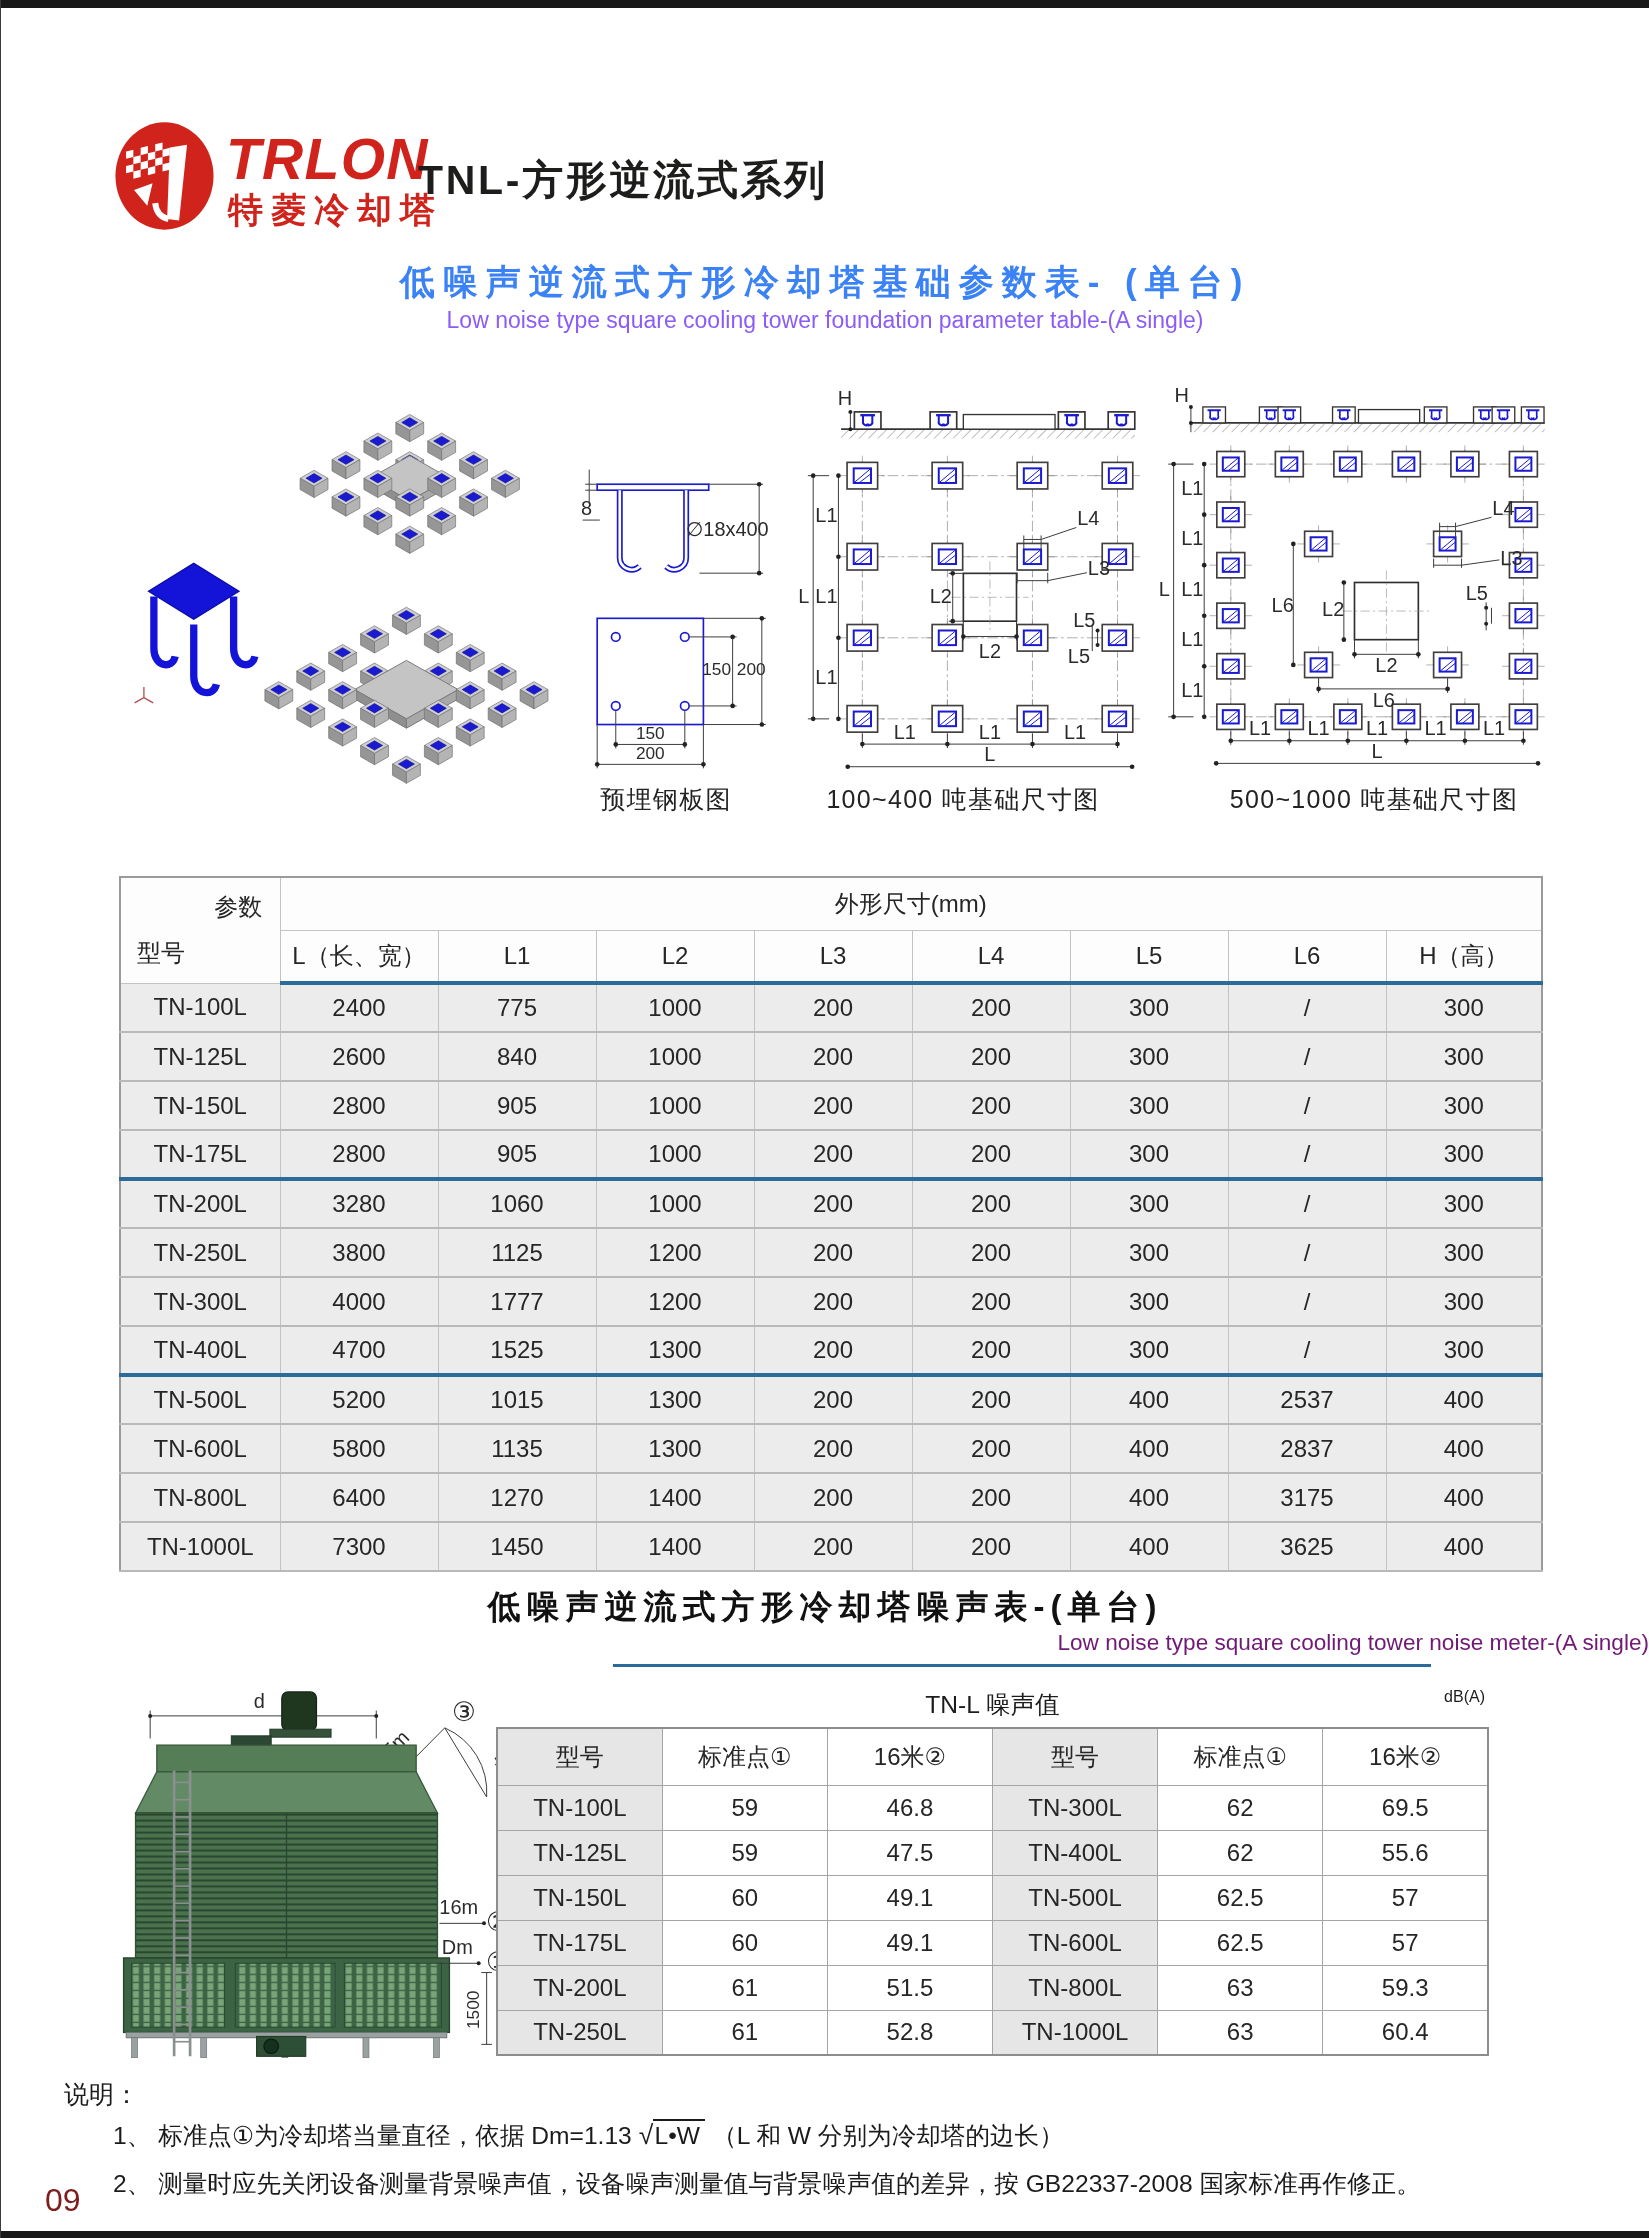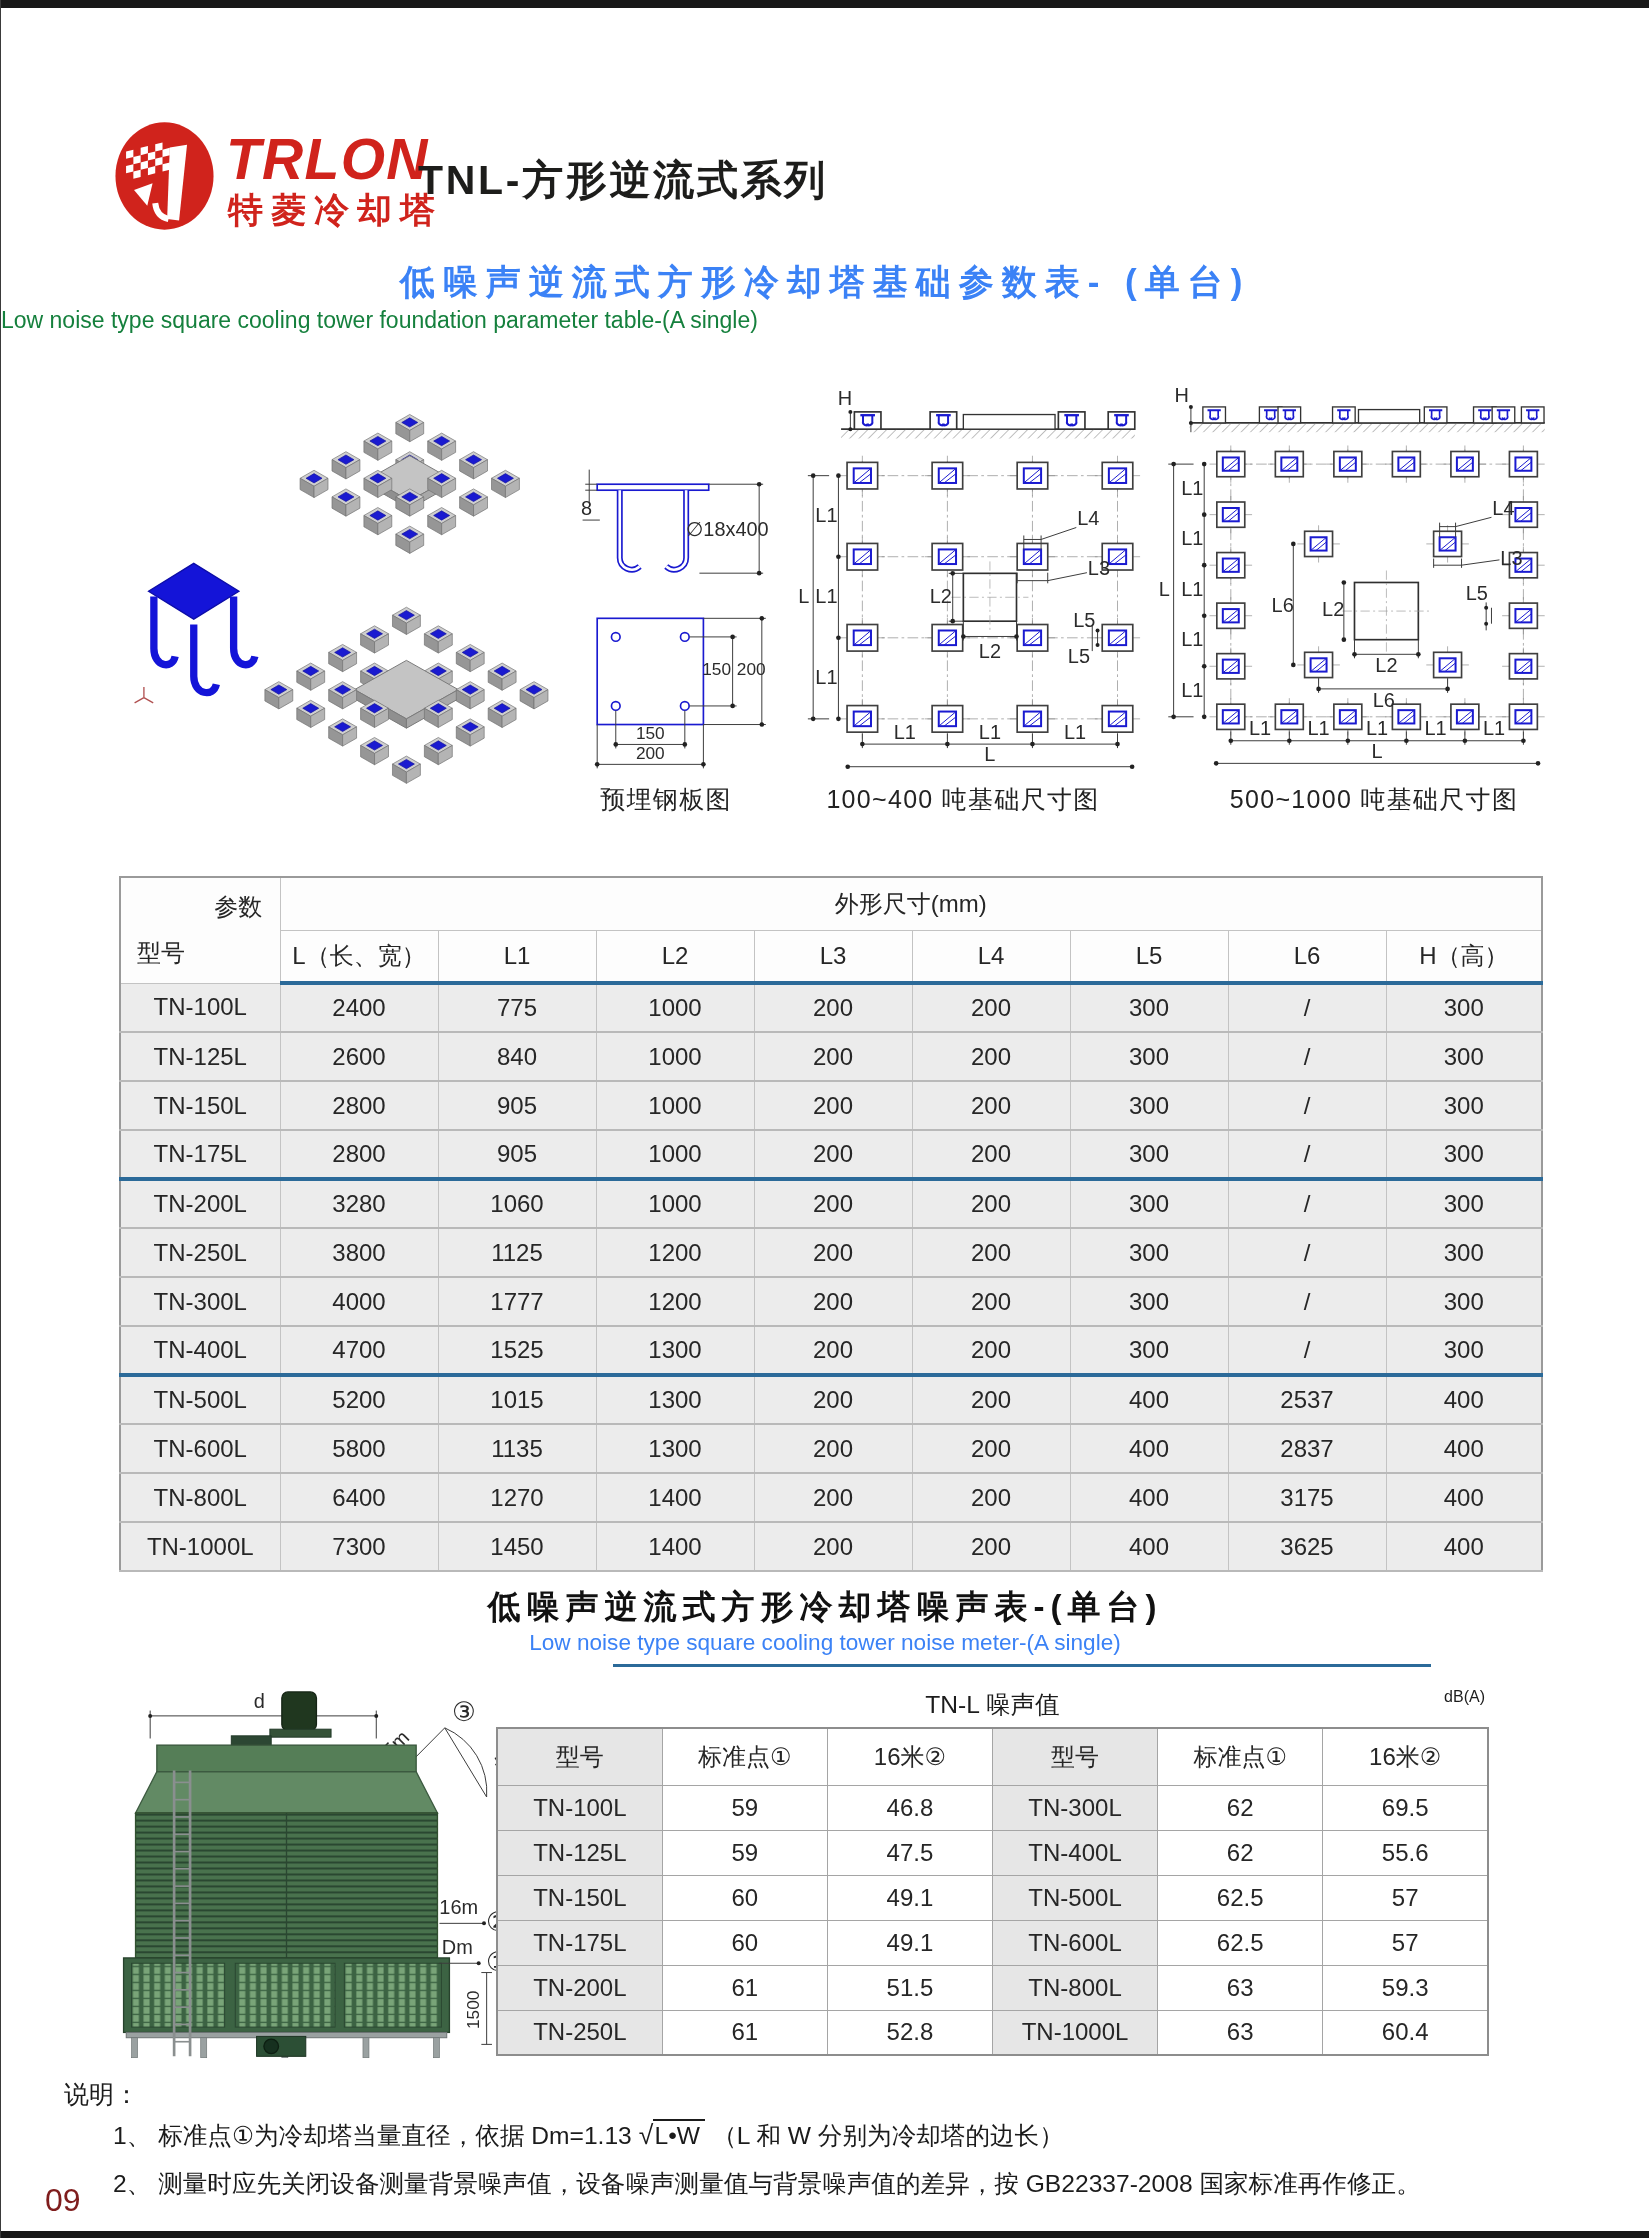--- a/index.html
+++ b/index.html
@@ -13,23 +13,23 @@
   .bar.top{top:0;} .bar.bottom{bottom:0;}
 
   
   .logo-svg{position:absolute;left:113px;top:121px;}
   .brand-en{position:absolute;left:225px;top:126px;font-size:57px;font-weight:bold;font-style:italic;color:#d0231c;letter-spacing:1.3px;}
   .brand-cn{position:absolute;left:227px;top:187px;font-size:35px;font-weight:bold;color:#d0231c;letter-spacing:8px;}
   .series-title{position:absolute;left:417px;top:153px;font-size:41px;font-weight:bold;color:#1d1d1b;letter-spacing:2.7px;}
 
   
   .t1-cn{position:absolute;left:0;top:259px;width:100%;text-align:center;font-size:35px;font-weight:bold;letter-spacing:8px;color:#3b82f6;}
-  .t1-en{position:absolute;left:0;top:307px;width:100%;text-align:left;font-size:23px;color:#15803d;}
+  .t1-en{position:absolute;left:0;top:307px;width:100%;text-align:center;font-size:23px;color:#8b5cf6;}
   .t2-cn{position:absolute;left:0;top:1585px;width:100%;text-align:center;font-size:33px;font-weight:bold;letter-spacing:6px;color:#111;}
-  .t2-en{position:absolute;left:0;top:1630px;width:100%;text-align:center;font-size:22.6px;color:#3b82f6;}
+  .t2-en{position:absolute;left:0;top:1630px;width:100%;text-align:right;font-size:22.6px;color:#701a75;}
   .t2-line{position:absolute;left:612px;top:1664px;width:818px;height:3.3px;background:#2b6a99;}
 
   .diagram-caption{position:absolute;top:783px;transform:translateX(-50%);font-size:25px;color:#222;letter-spacing:1.3px;white-space:nowrap;}
   #cap-plate{left:665px;} #cap-small{left:962px;} #cap-large{left:1373px;}
 
   
   #foundation-table{
     position:absolute;left:118px;top:876px;width:1418px;
     border-collapse:collapse;table-layout:fixed;font-size:24px;color:#262626;
     border:2.7px solid #9a9a9a;

